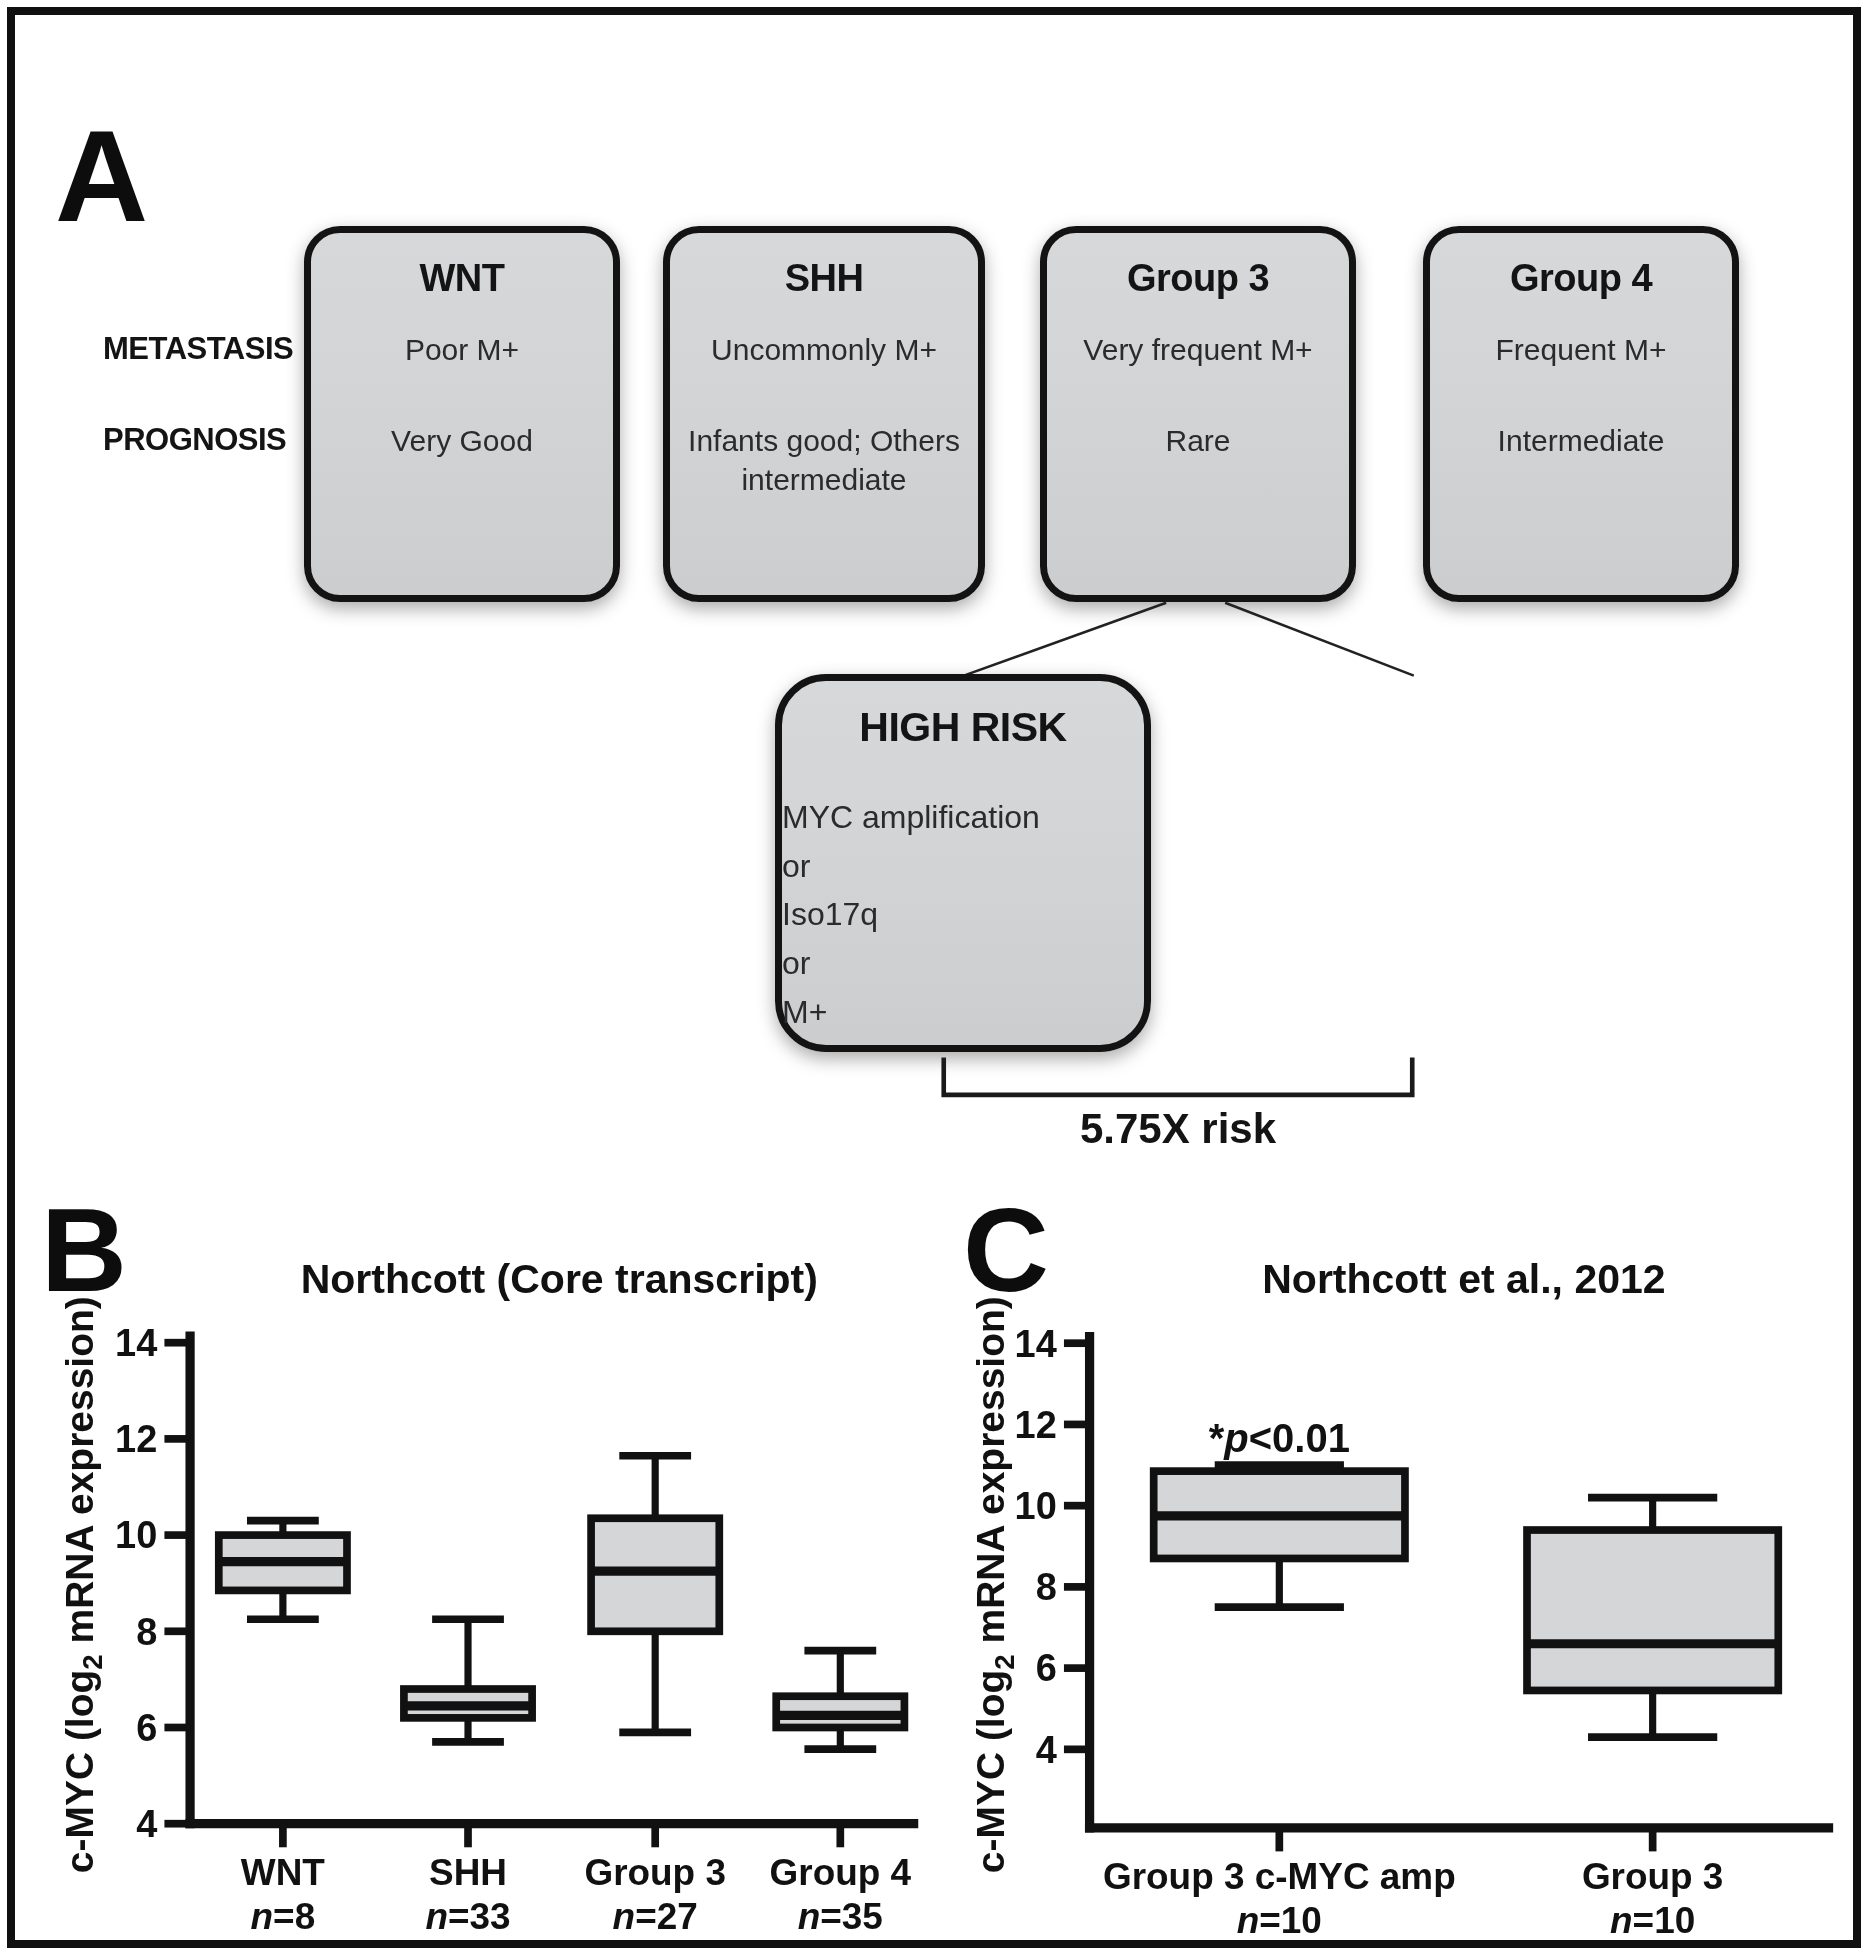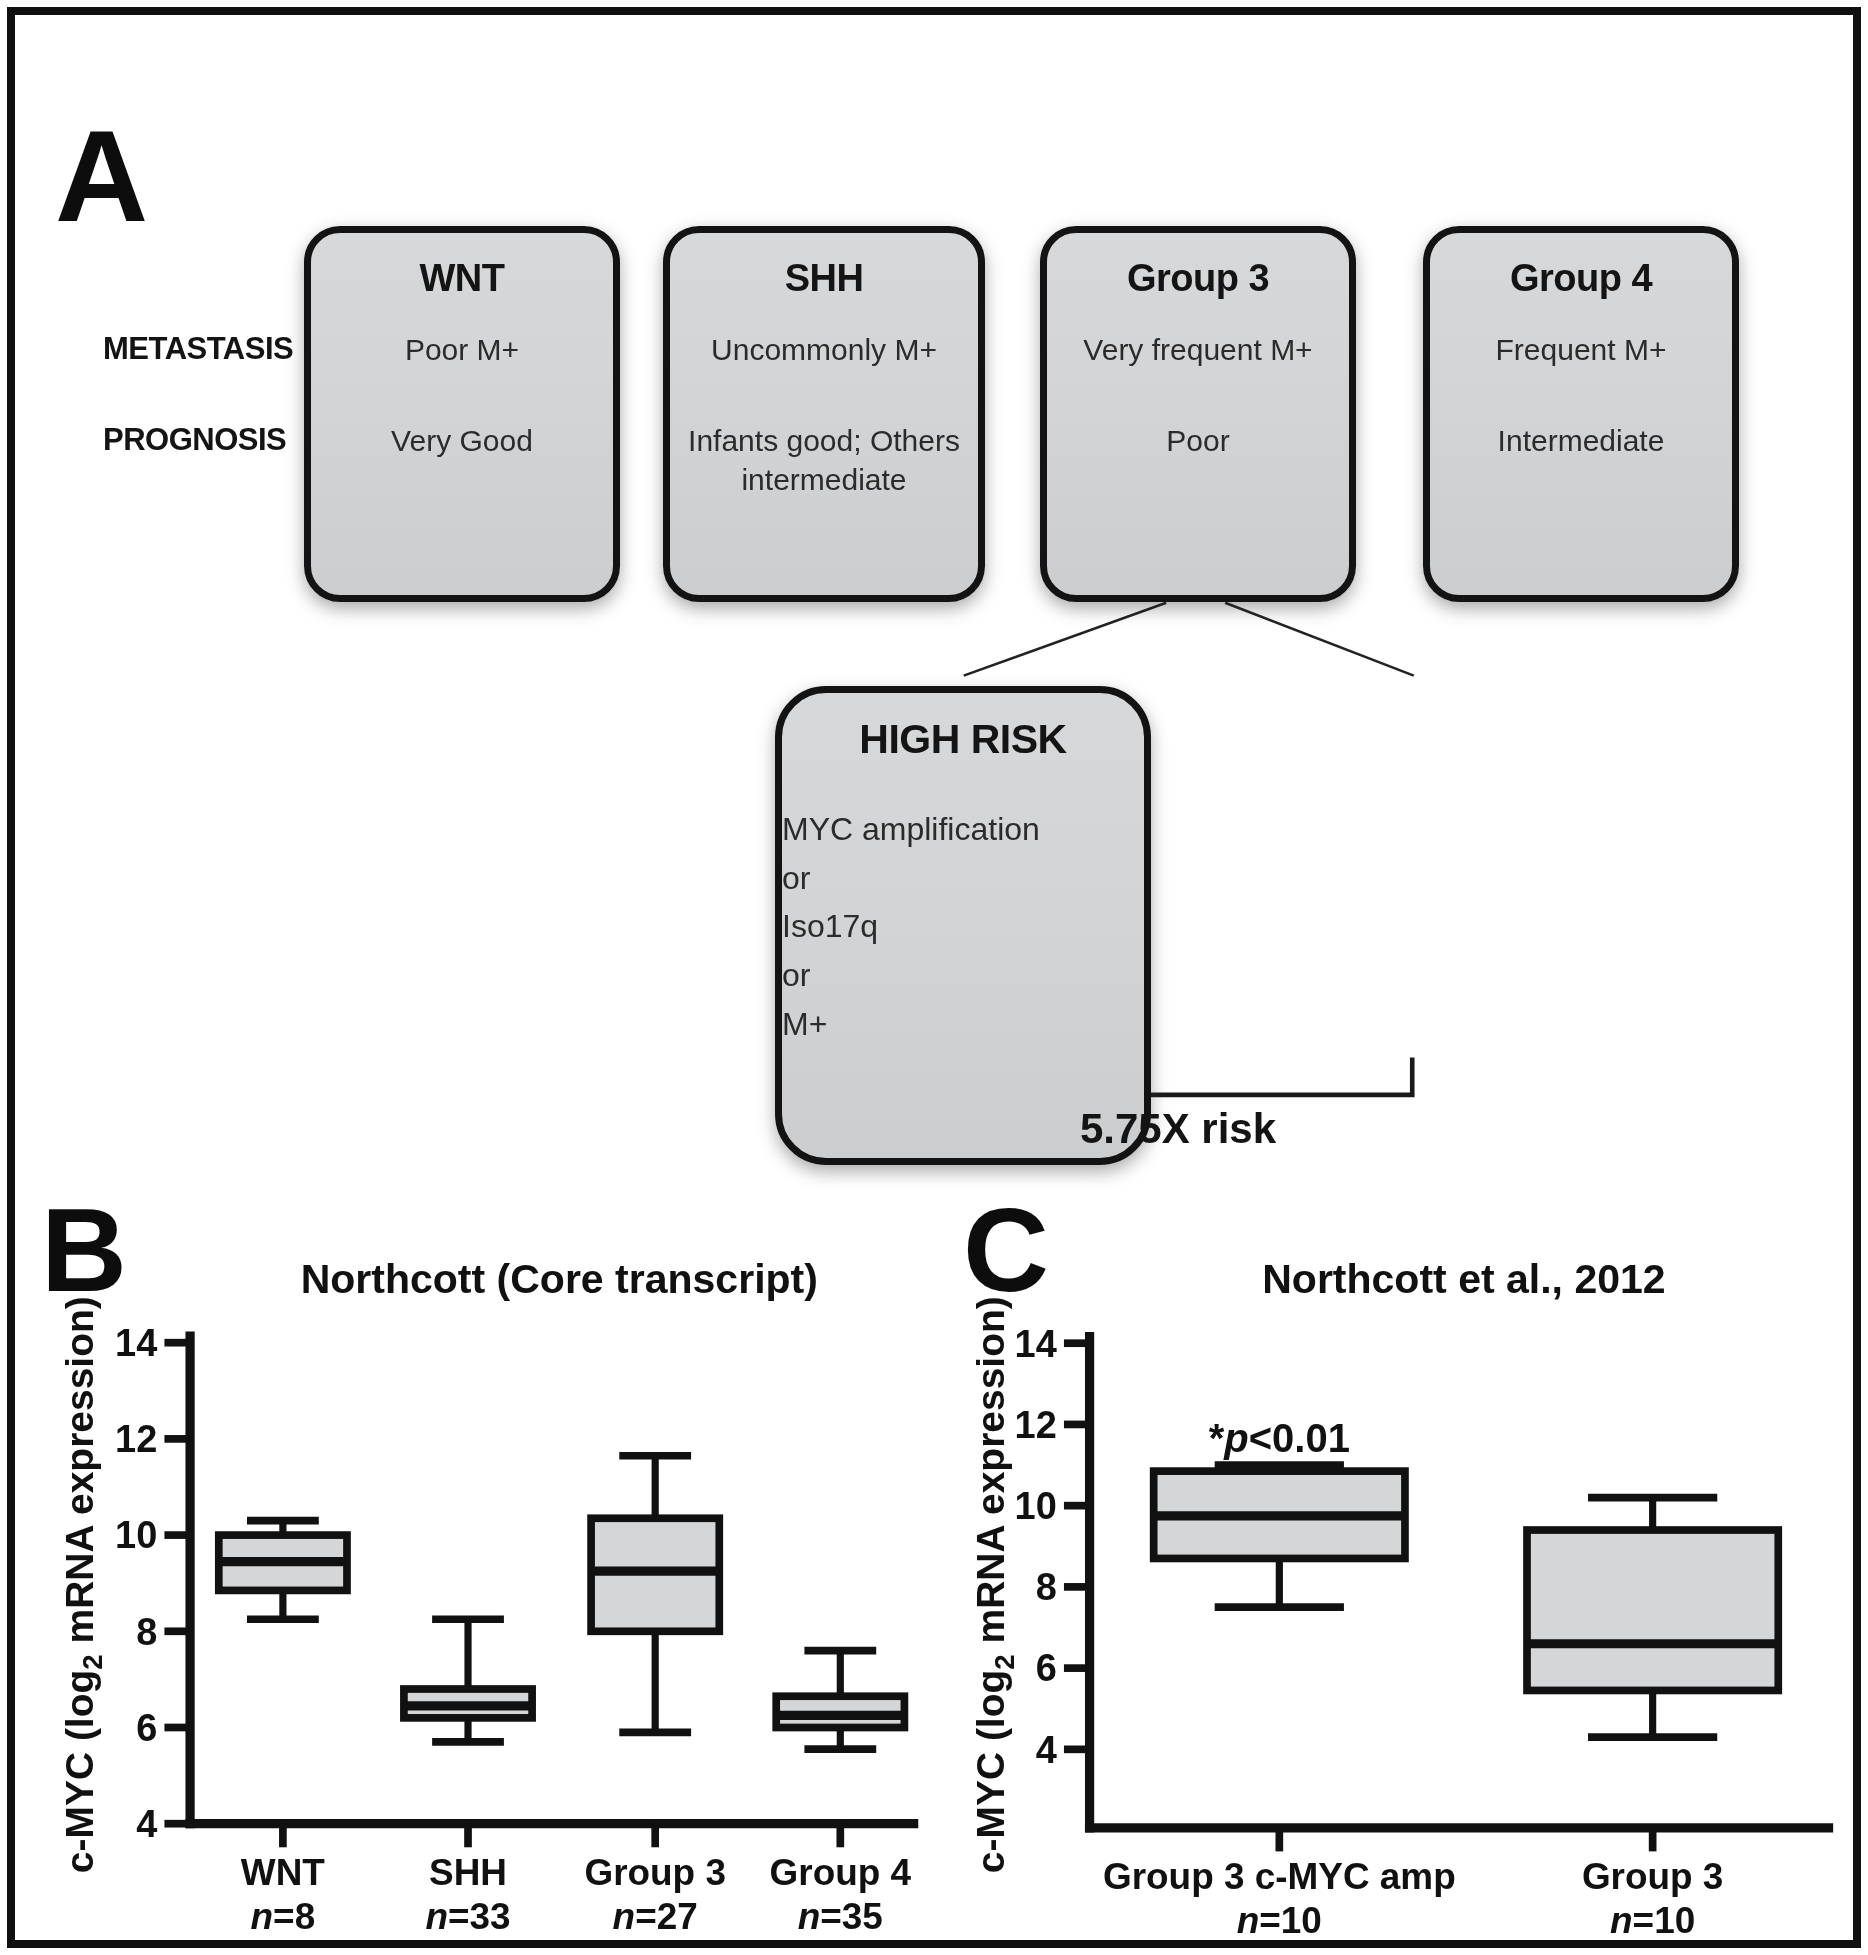--- a/index.html
+++ b/index.html
@@ -23,21 +23,21 @@
   #boxG4{left:1423px;width:316px;}
   .sub-title{position:absolute;top:23.6px;left:0;right:0;text-align:center;
         font-size:38px;font-weight:700;letter-spacing:-0.5px;}
   .sub-meta{position:absolute;top:100px;left:4.1px;right:4.1px;text-align:center;
         font-size:30px;color:#2b2b2b;}
   .sub-prog{position:absolute;top:188px;left:13.3px;right:13.3px;text-align:center;
         font-size:30px;line-height:1.3;color:#2b2b2b;}
   .row-label{position:absolute;left:103px;font-size:31px;font-weight:700;letter-spacing:-0.5px;}
   #rowMeta{top:331px;}
   #rowProg{top:422px;}
-  .risk-box{top:674px;height:479px;border-radius:51px;border-width:7.7px;margin-top:12px;}
+  .risk-box{top:674px;height:378px;border-radius:51px;border-width:7.7px;}
   #boxHigh{left:775px;width:376px;}
   #boxStd{left:1231px;width:367px;}
   .risk-title{position:absolute;top:22.6px;left:0;right:0;text-align:center;
         font-size:41px;font-weight:700;letter-spacing:-0.5px;}
   .risk-body{position:absolute;top:112px;left:0;right:0;text-align:left;
         font-size:32px;line-height:1.52;color:#2b2b2b;}
   .bracket-label{position:absolute;left:973px;width:410px;top:1105px;text-align:center;
         font-size:42px;font-weight:700;}
   svg text{font-family:"Liberation Sans",sans-serif;fill:#111111;}
   .overlay{position:absolute;left:0;top:0;}
@@ -63,21 +63,21 @@
     <div class="sub-prog">Very Good</div>
   </div>
   <div class="node sub-box" id="boxSHH">
     <div class="sub-title">SHH</div>
     <div class="sub-meta">Uncommonly M+</div>
     <div class="sub-prog">Infants good; Others intermediate</div>
   </div>
   <div class="node sub-box" id="boxG3">
     <div class="sub-title">Group 3</div>
     <div class="sub-meta">Very frequent M+</div>
-    <div class="sub-prog">Poor</div>
+    <div class="sub-prog">Rare</div>
   </div>
   <div class="node sub-box" id="boxG4">
     <div class="sub-title">Group 4</div>
     <div class="sub-meta">Frequent M+</div>
     <div class="sub-prog">Intermediate</div>
   </div>
 
   <svg class="overlay" width="1868" height="1955" viewBox="0 0 3644 3814">
     <line x1="2275" y1="1176" x2="1880" y2="1318" stroke="#222" stroke-width="5"></line>
     <line x1="2390" y1="1176" x2="2758" y2="1318" stroke="#222" stroke-width="5"></line>

